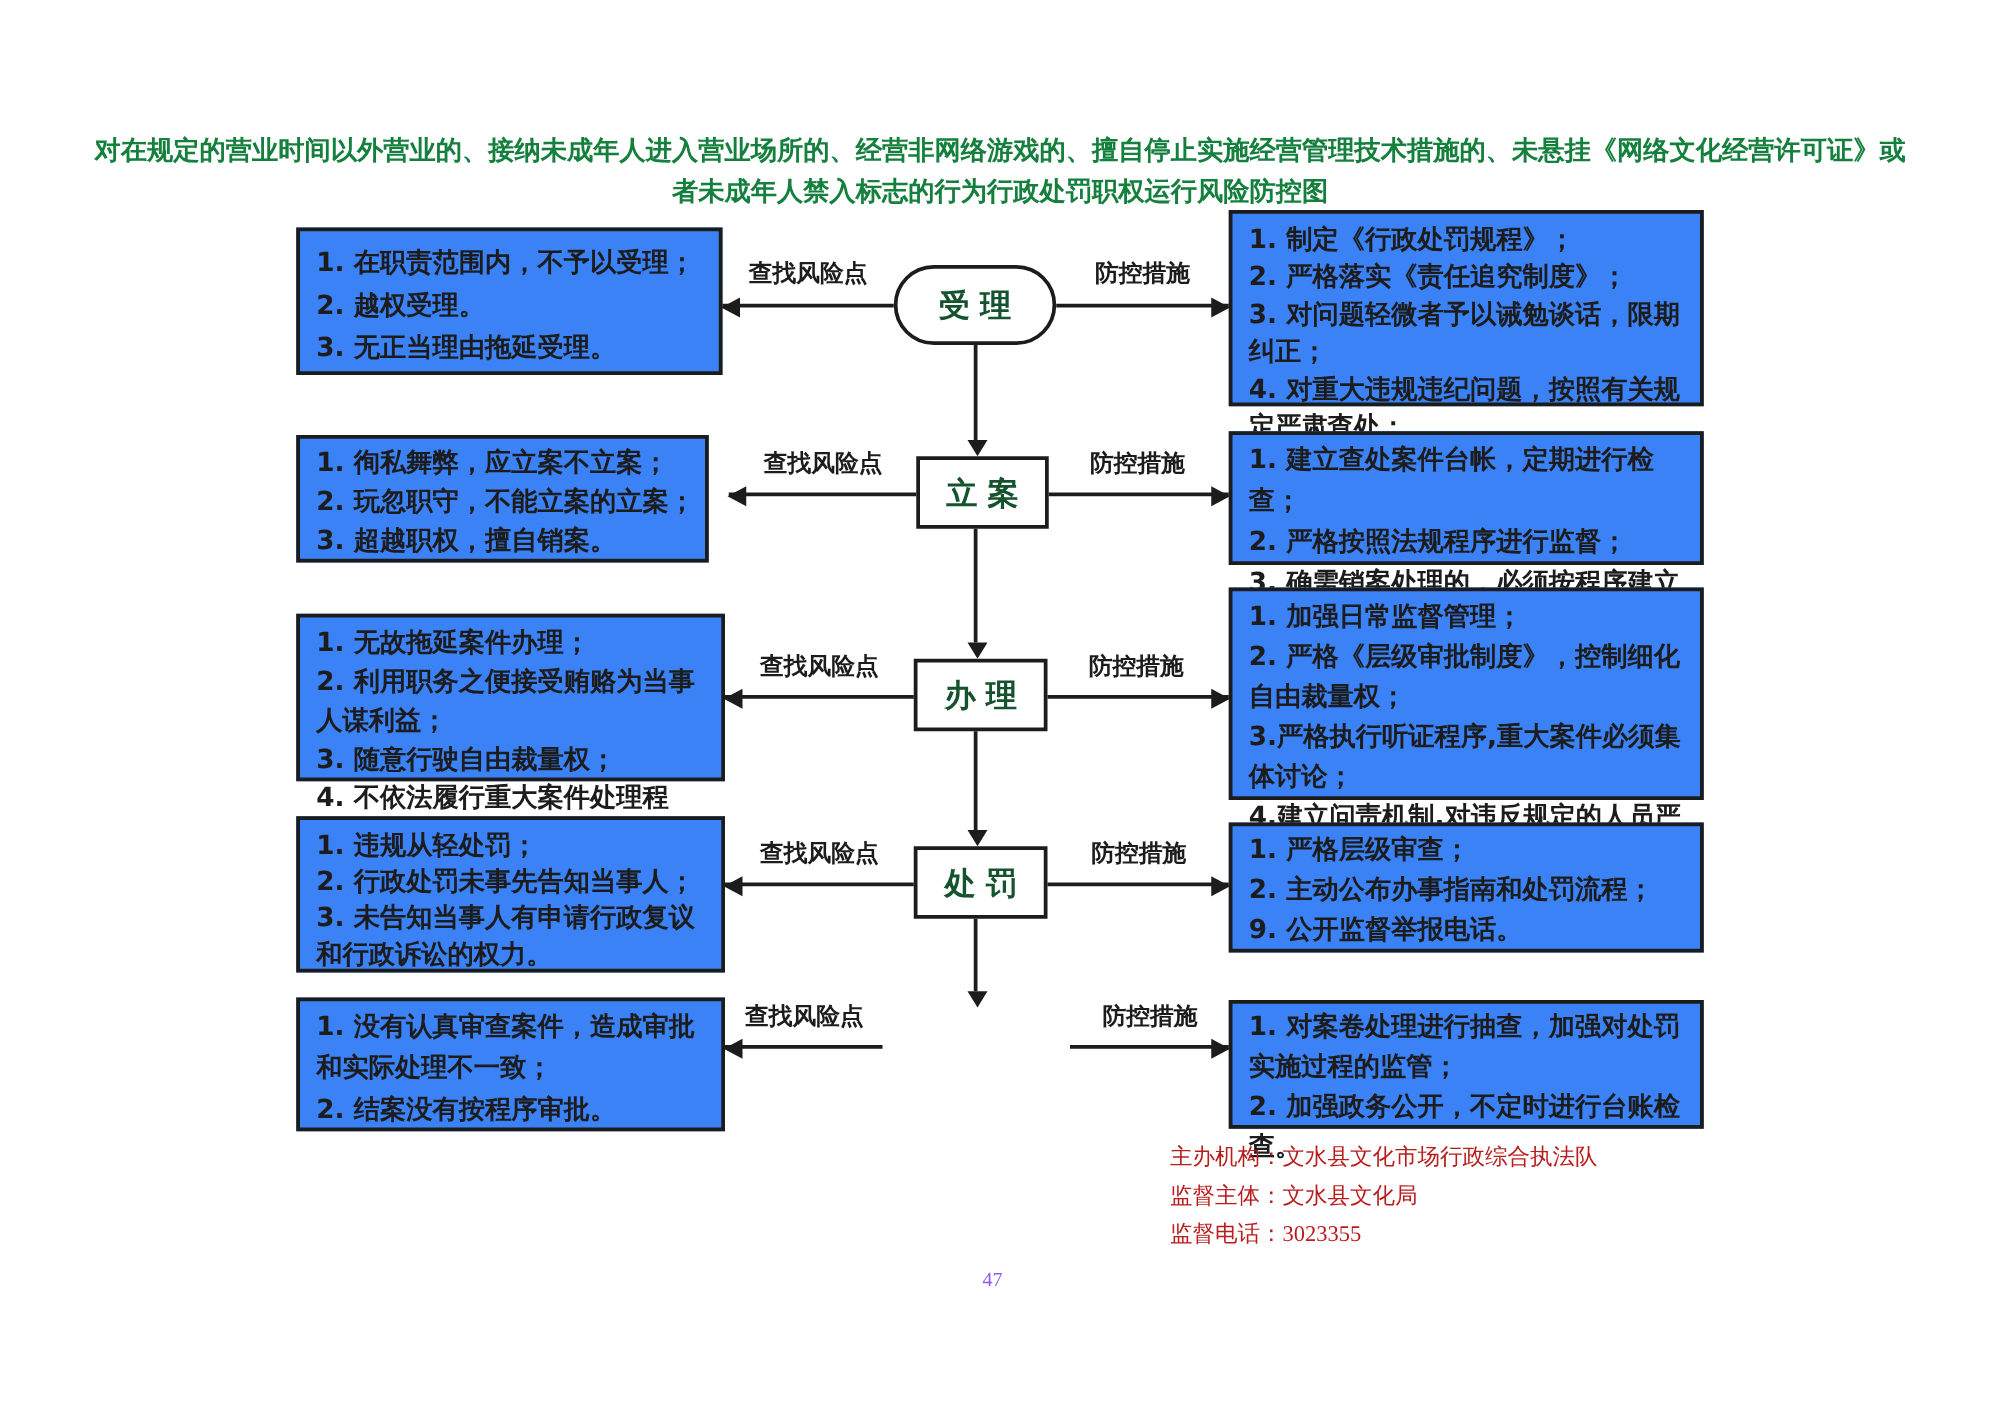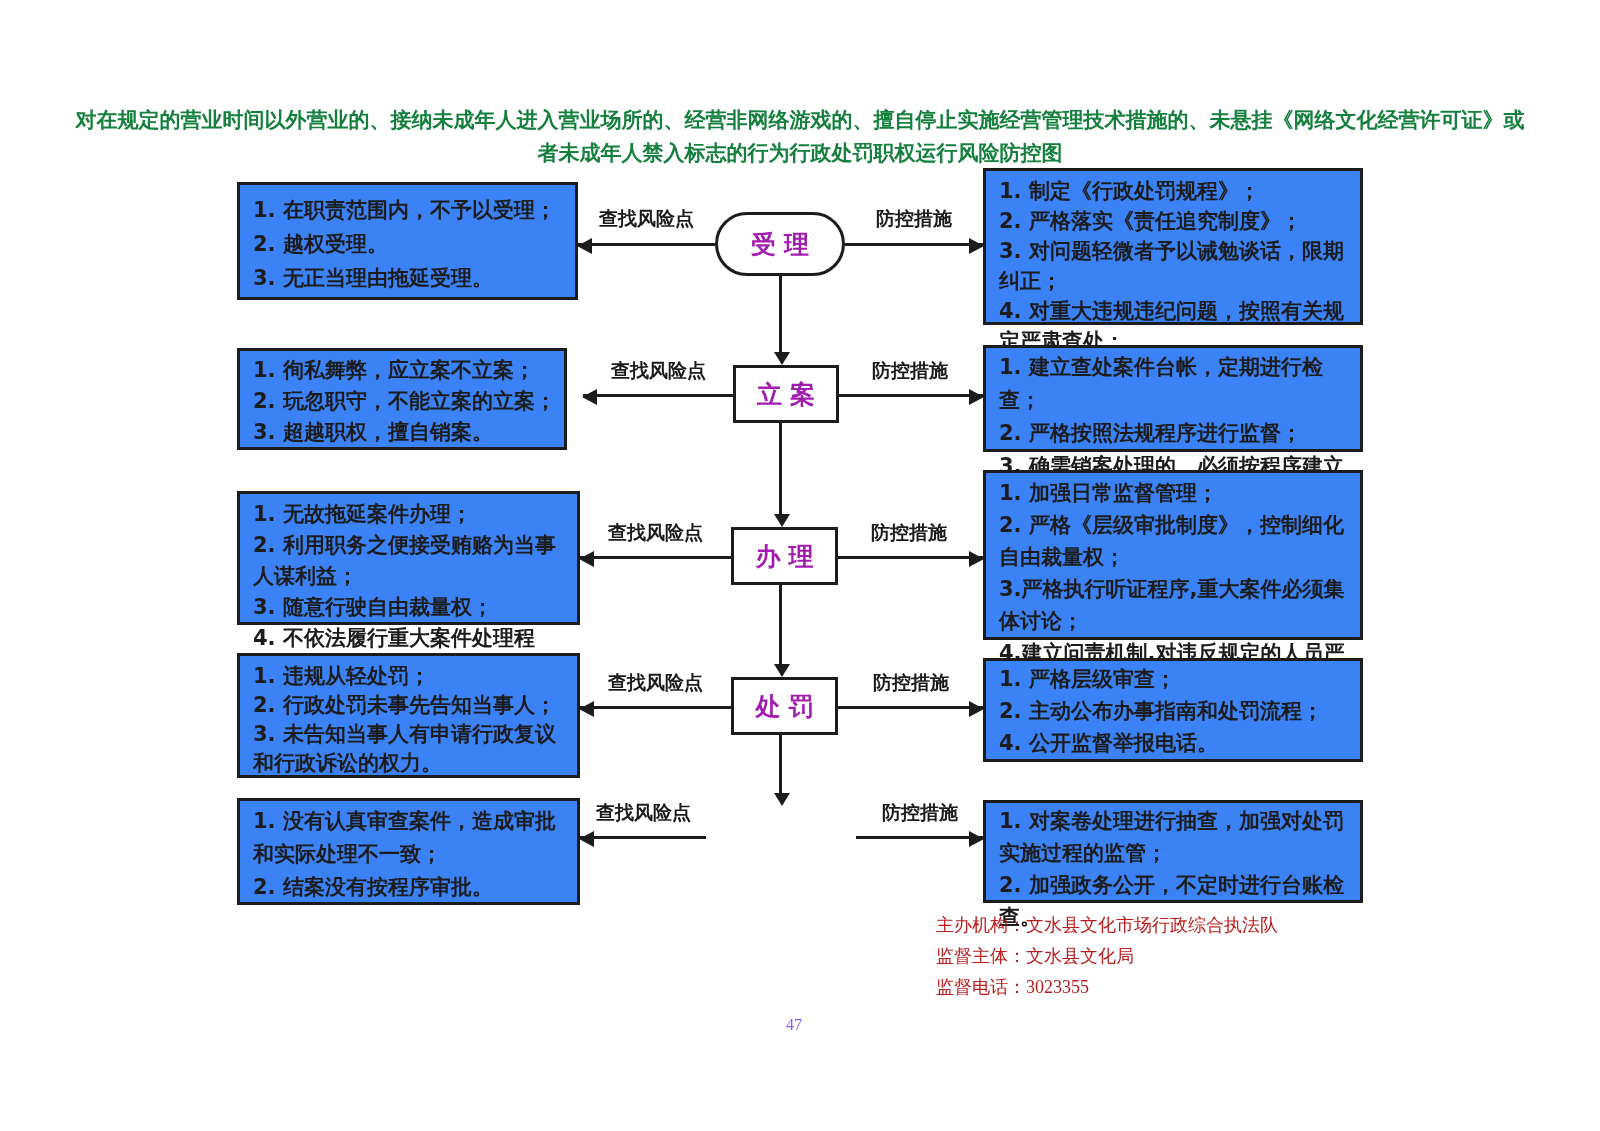--- a/index.html
+++ b/index.html
@@ -14,21 +14,21 @@
     font-weight:700; font-size:21px; line-height:33px; color:#15803d;
   }
   .fbox {
     position:absolute; border:3px solid #1c1c1c; background:#3b82f6;
     font-weight:700; font-size:21px; color:#1c1c1c;
     padding:4px 6px 16px 13px;
   }
   .node {
     position:absolute; border:3px solid #1c1c1c; background:#ffffff;
     display:flex; align-items:center; justify-content:center;
-    font-weight:700; font-size:25px; color:#a21caf;
+    font-weight:700; font-size:25px; color:#14532d;
     letter-spacing:8px; text-indent:8px;
   }
   .pill { border-radius:33px; }
   .ha { position:absolute; height:0; border-top:3px solid #1c1c1c; }
   .ha.left::before {
     content:""; position:absolute; left:-1px; top:-8px; width:0; height:0;
     border-top:8px solid transparent; border-bottom:8px solid transparent;
     border-right:15px solid #1c1c1c;
   }
   .ha.right::after {
@@ -122,21 +122,21 @@
 
   <div class="fbox" style="left:237px;top:653px;width:343px;height:125px;line-height:29px;padding-top:6px">
     <div>1. 违规从轻处罚；</div>
     <div>2. 行政处罚未事先告知当事人；</div>
     <div>3. 未告知当事人有申请行政复议和行政诉讼的权力。</div>
   </div>
   <div class="node" style="left:731px;top:677px;width:107px;height:58px">处罚</div>
   <div class="fbox" style="left:983px;top:658px;width:380px;height:104px;line-height:32px;padding-top:2px">
     <div>1. 严格层级审查；</div>
     <div>2. 主动公布办事指南和处罚流程；</div>
-    <div>4. 公开监督举报电话。</div>
+    <div>9. 公开监督举报电话。</div>
   </div>
   <div class="alabel" style="left:608px;top:670px">查找风险点</div>
   <div class="alabel" style="left:873px;top:670px">防控措施</div>
   <div class="ha left" style="left:580px;top:706px;width:151px"></div>
   <div class="ha right" style="left:838px;top:706px;width:145px"></div>
   <div class="va" style="left:779px;top:735px;height:58px"></div>
 
   <div class="fbox" style="left:237px;top:798px;width:343px;height:107px;line-height:33px;padding-top:4px">
     <div>1. 没有认真审查案件，造成审批和实际处理不一致；</div>
     <div>2.  结案没有按程序审批。</div>

